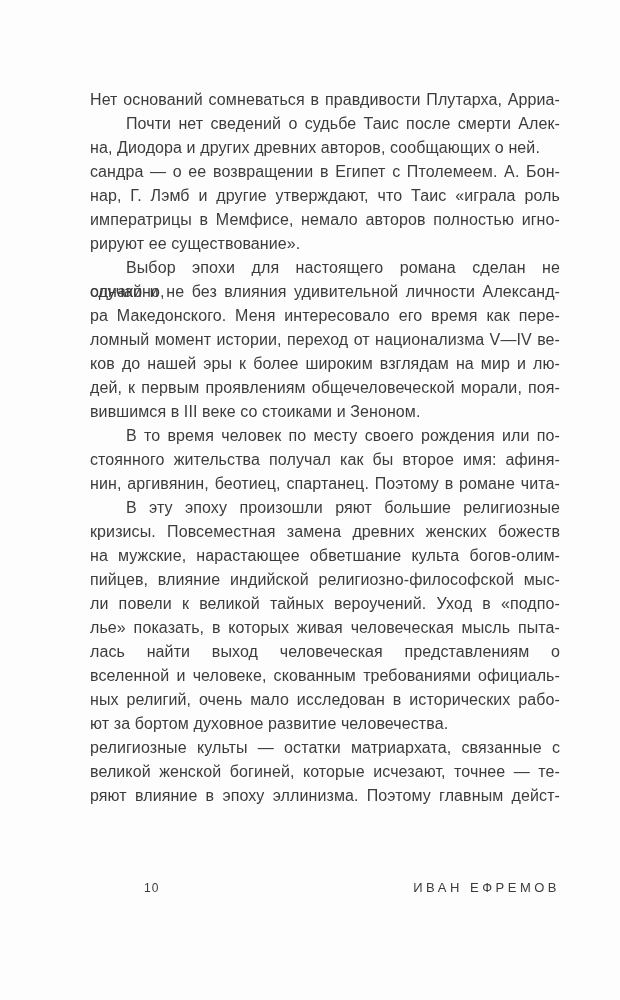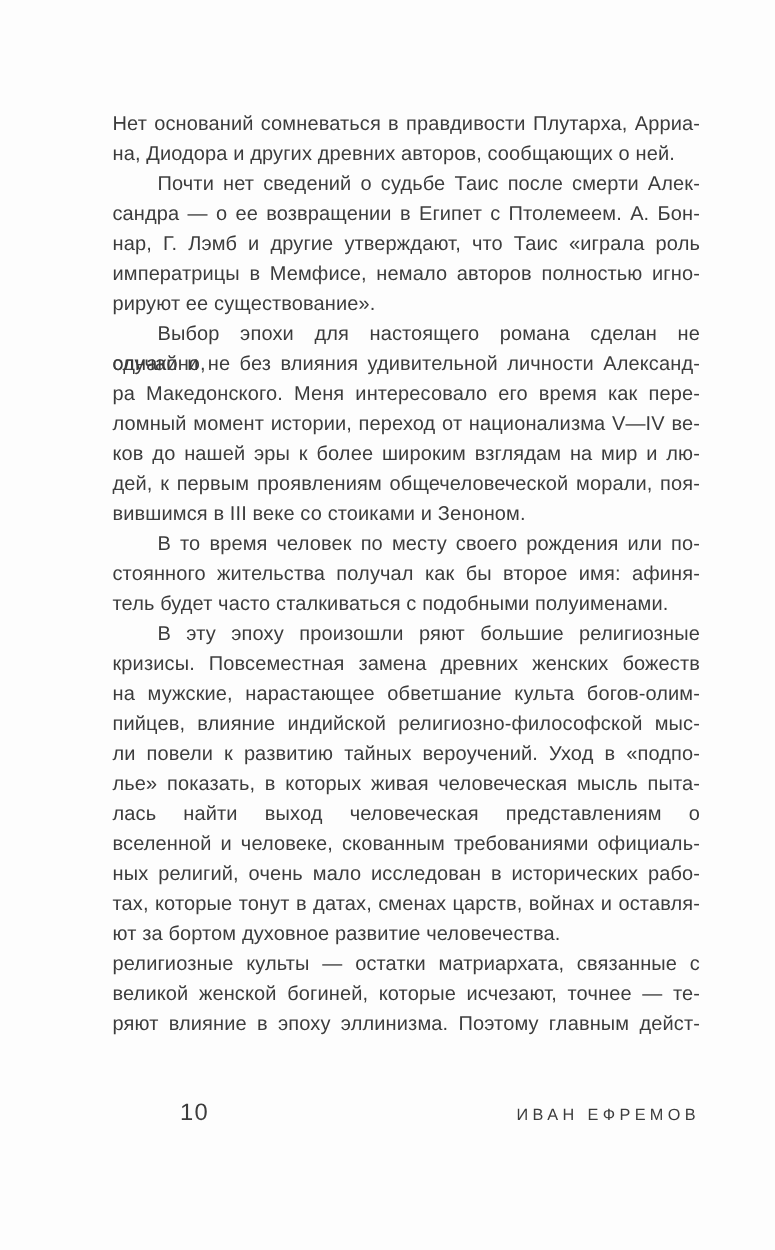--- a/index.html
+++ b/index.html
@@ -46,64 +46,63 @@
     position: absolute;
     left: 90px;
     top: 880px;
     width: 470px;
     height: 20px;
     display: flex;
     justify-content: space-between;
     align-items: baseline;
   }
   .pagenum {
-    font-size: 19px;
+    font-size: 12px;
     letter-spacing: 1px;
     color: #3c3c3c;
     padding-left: 54px;
   }
   .running {
     font-size: 13px;
     letter-spacing: 3.5px;
     color: #3c3c3c;
     margin-left: 28px;
   }
 </style>
 </head>
 <body>
 
 <div class="page">
   <main class="text-block" id="text-block">
       <div class="line">Нет оснований сомневаться в правдивости Плутарха, Арриа-</div>
+      <div class="line indent">Почти нет сведений о судьбе Таис после смерти Алек-</div>
       <div class="line end">на, Диодора и других древних авторов, сообщающих о ней.</div>
-      <div class="line indent">Почти нет сведений о судьбе Таис после смерти Алек-</div>
       <div class="line">сандра — о ее возвращении в Египет с Птолемеем. А. Бон-</div>
       <div class="line">нар, Г. Лэмб и другие утверждают, что Таис «играла роль</div>
       <div class="line">императрицы в Мемфисе, немало авторов полностью игно-</div>
       <div class="line end">рируют ее существование».</div>
       <div class="line indent">Выбор эпохи для настоящего романа сделан не случайно,</div>
       <div class="line">однако и не без влияния удивительной личности Александ-</div>
       <div class="line">ра Македонского. Меня интересовало его время как пере-</div>
       <div class="line">ломный момент истории, переход от национализма V—IV ве-</div>
       <div class="line">ков до нашей эры к более широким взглядам на мир и лю-</div>
       <div class="line">дей, к первым проявлениям общечеловеческой морали, поя-</div>
       <div class="line end">вившимся в III веке со стоиками и Зеноном.</div>
       <div class="line indent">В то время человек по месту своего рождения или по-</div>
       <div class="line">стоянного жительства получал как бы второе имя: афиня-</div>
-      <div class="line end">тель будет часто сталкиваться с подобными полуименами.</div>
+      <div class="line">нин, аргивянин, беотиец, спартанец. Поэтому в романе чита-</div>
       <div class="line indent">В эту эпоху произошли ряют большие религиозные</div>
       <div class="line">кризисы. Повсеместная замена древних женских божеств</div>
       <div class="line">на мужские, нарастающее обветшание культа богов-олим-</div>
       <div class="line">пийцев, влияние индийской религиозно-философской мыс-</div>
-      <div class="line">ли повели к развитию тайных вероучений. Уход в «подпо-</div>
+      <div class="line">ли повели к великой тайных вероучений. Уход в «подпо-</div>
       <div class="line">лье» показать, в которых живая человеческая мысль пыта-</div>
       <div class="line">лась найти выход человеческая представлениям о</div>
       <div class="line">вселенной и человеке, скованным требованиями официаль-</div>
       <div class="line">ных религий, очень мало исследован в исторических рабо-</div>
-      <div class="line">тах, которые тонут в датах, сменах царств, войнах и оставля-</div>
       <div class="line end">ют за бортом духовное развитие человечества.</div>
       <div class="line">религиозные культы — остатки матриархата, связанные с</div>
       <div class="line">великой женской богиней, которые исчезают, точнее — те-</div>
       <div class="line">ряют влияние в эпоху эллинизма. Поэтому главным дейст-</div>
     </main>
   <footer class="footer">
     <span class="pagenum">10</span>
     <span class="running">ИВАН ЕФРЕМОВ</span>
   </footer>
 </div>

